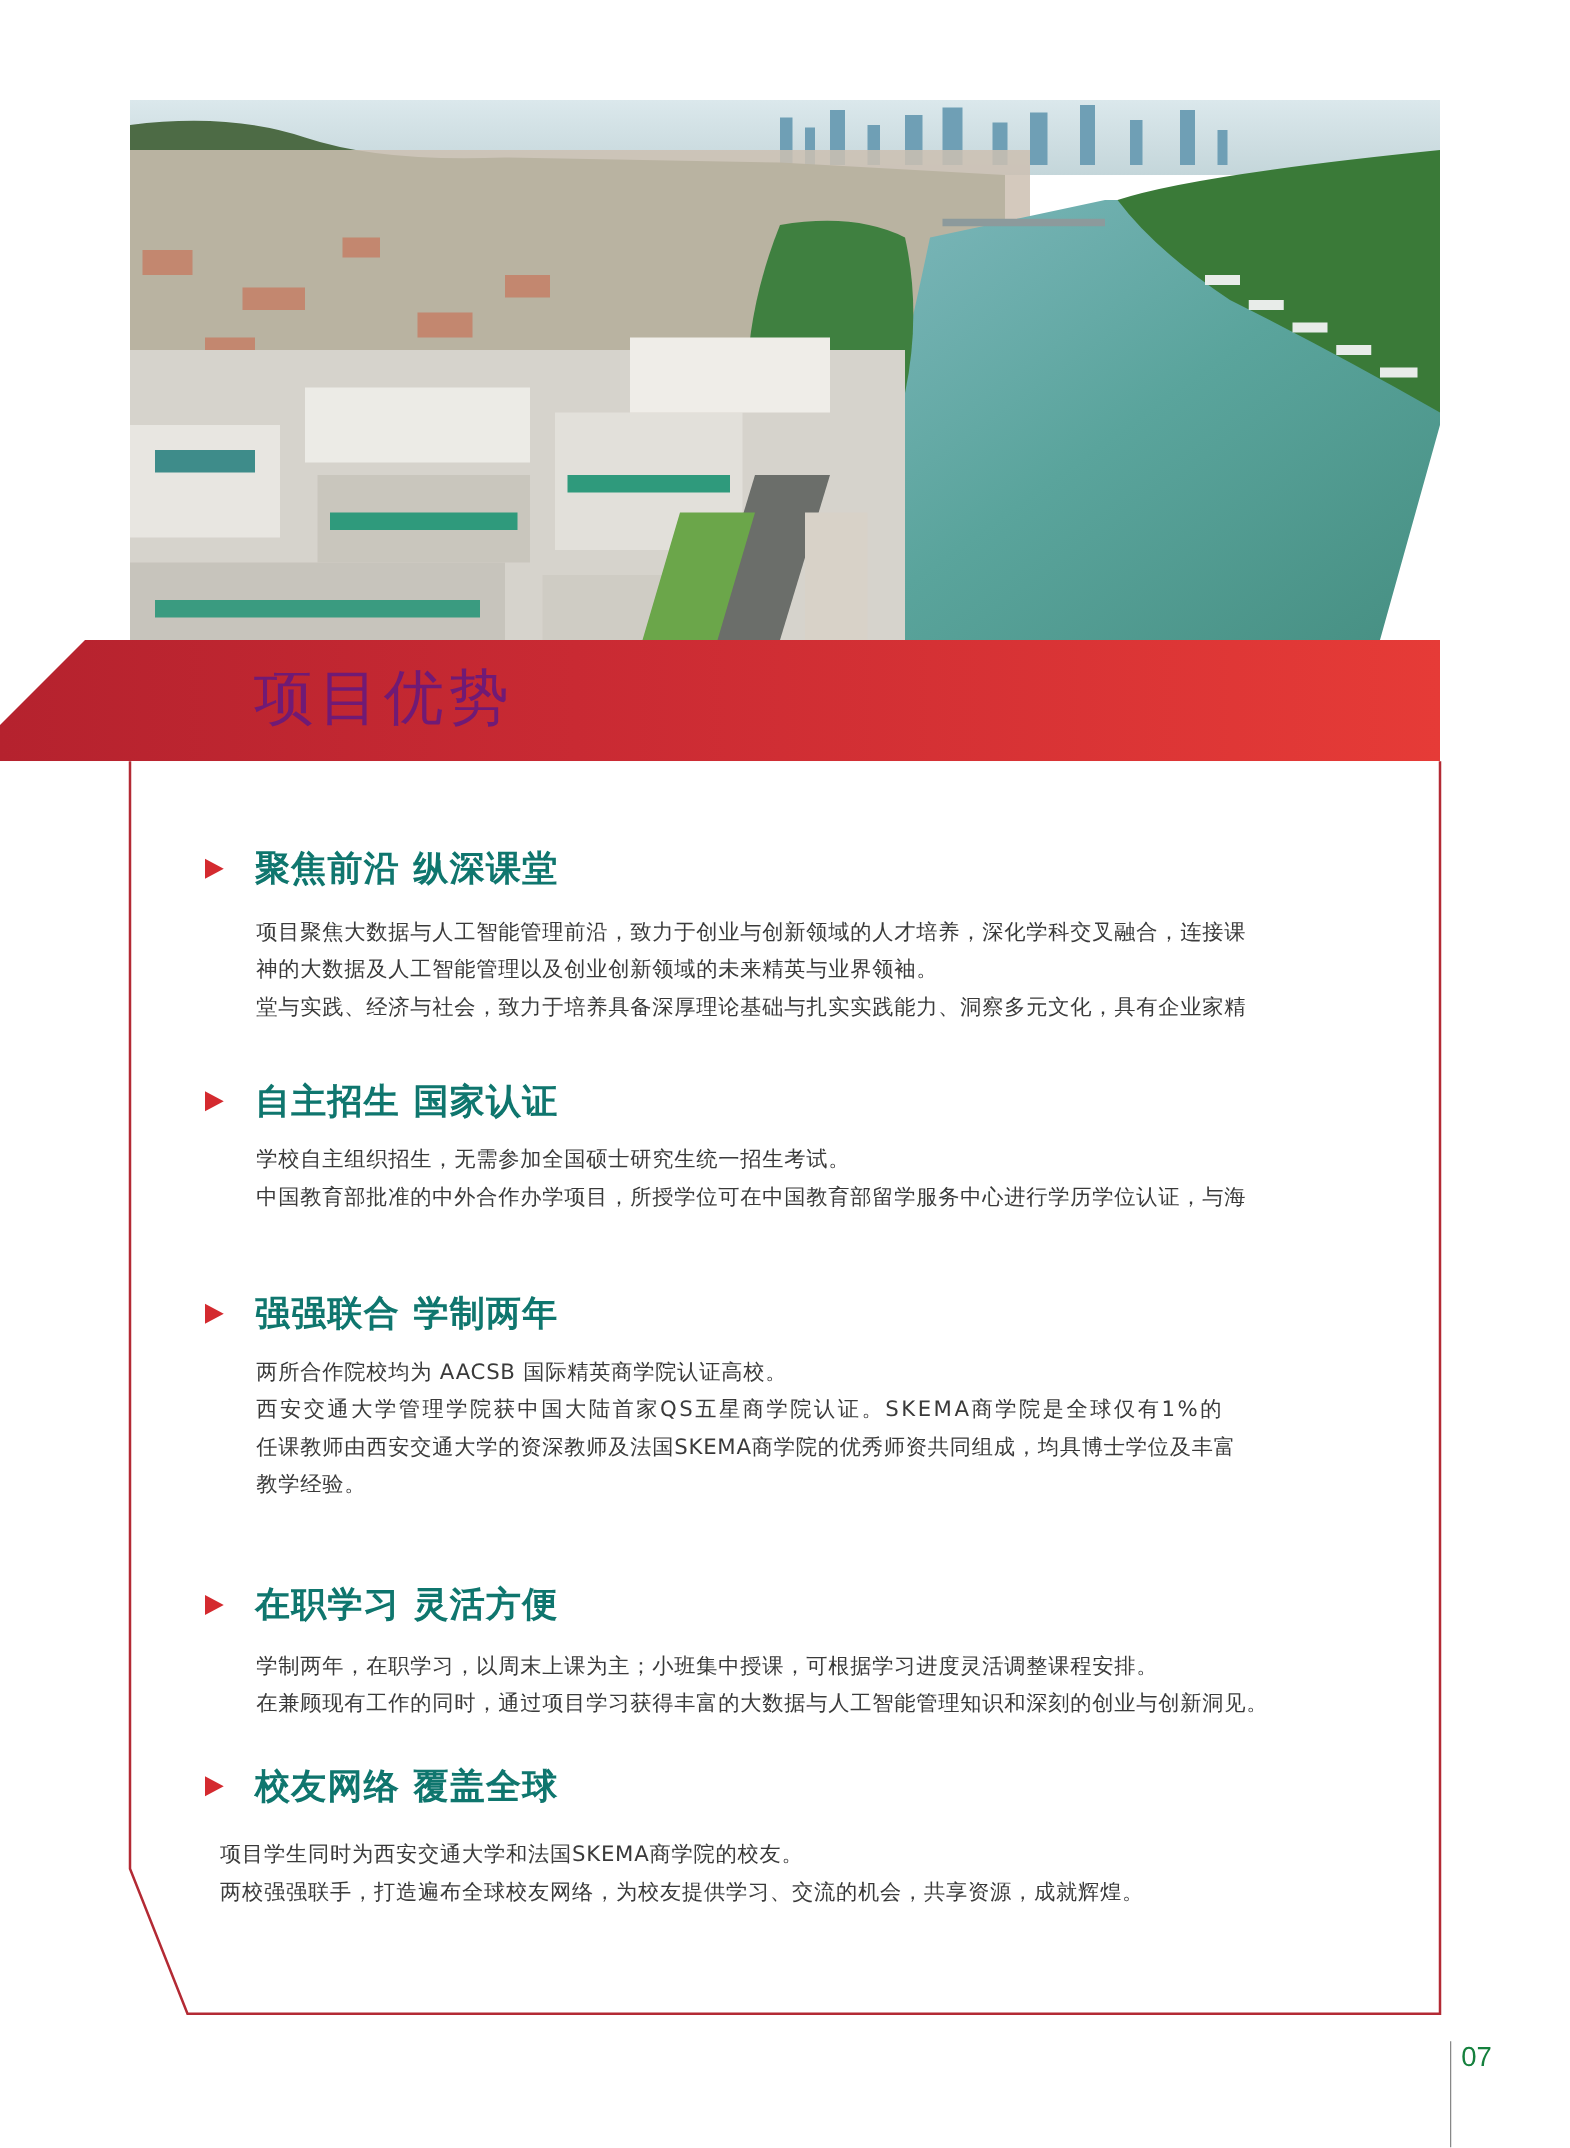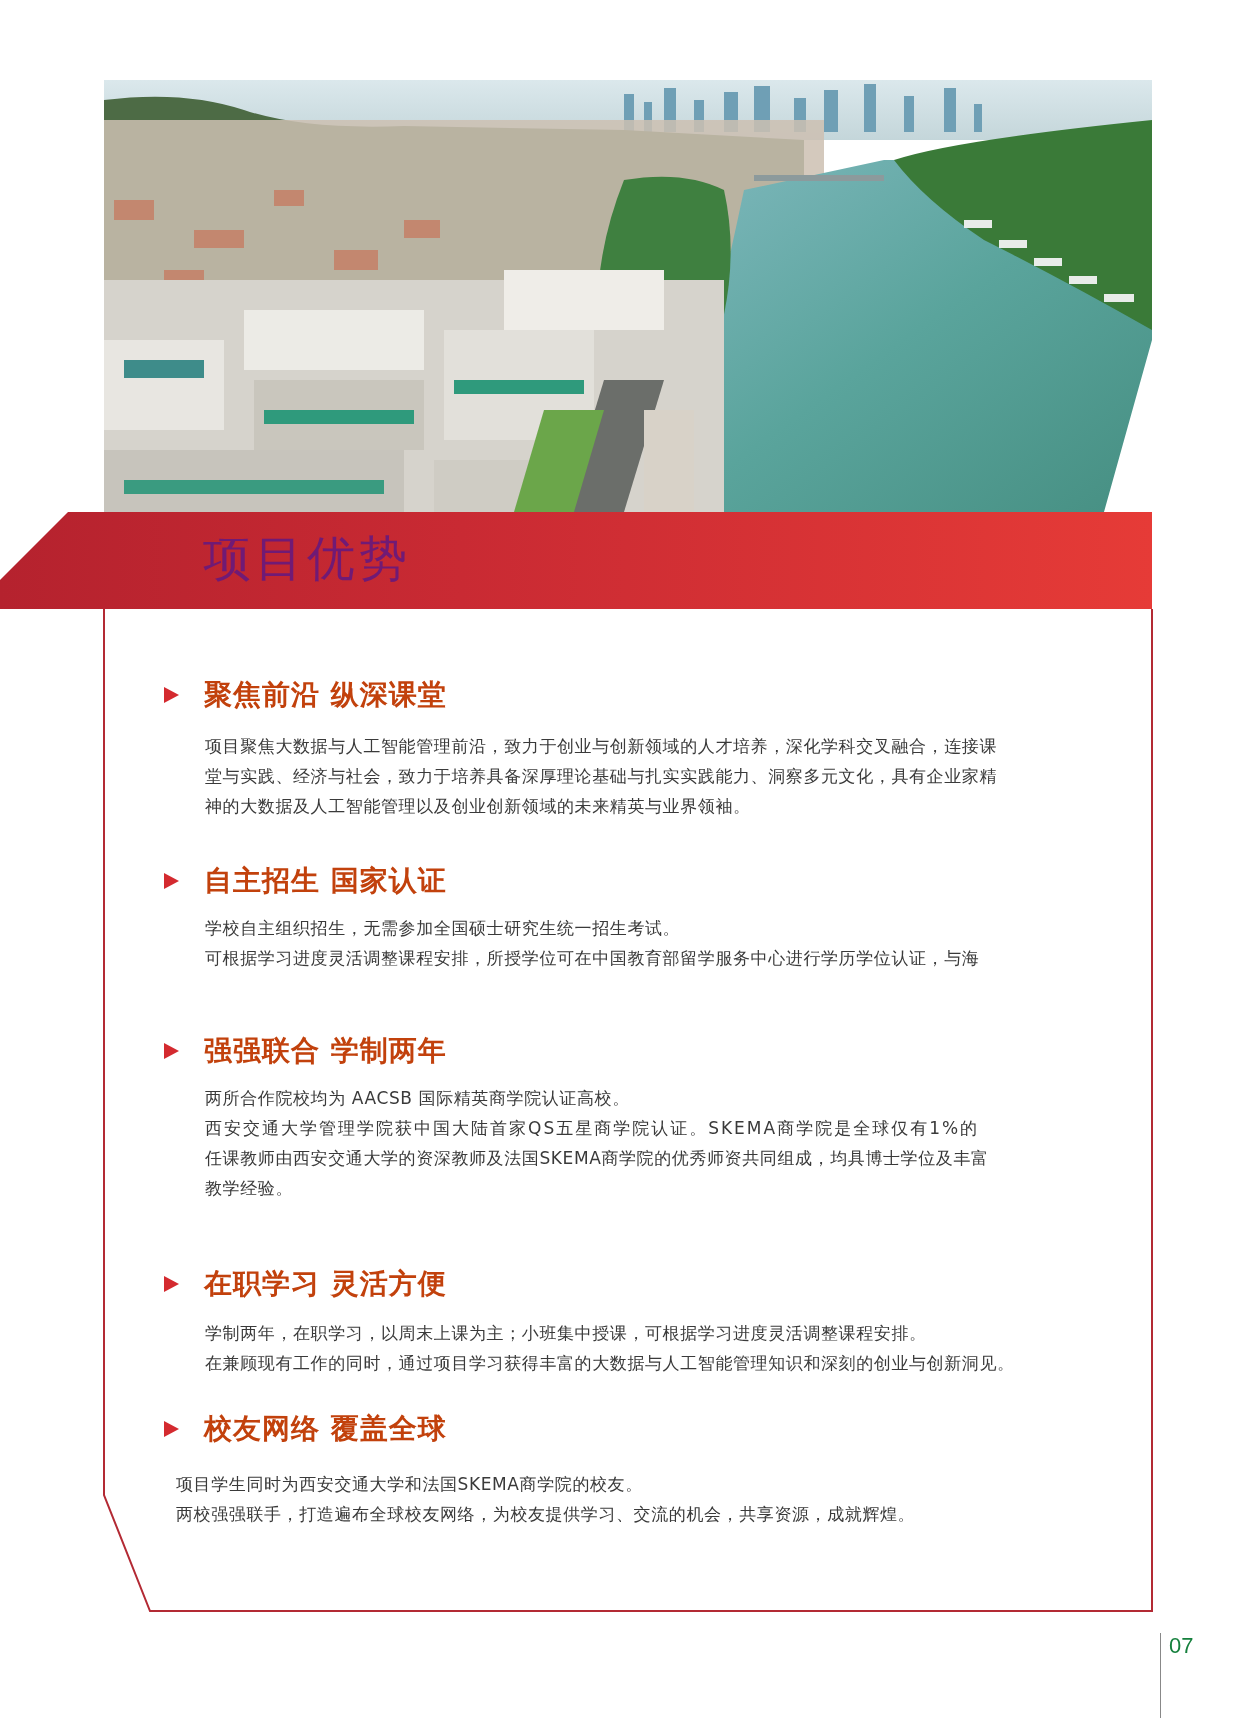--- a/index.html
+++ b/index.html
@@ -25,21 +25,21 @@
     }
 
     .section { position: absolute; left: 160px; width: 960px; }
     .sec-head { display: flex; align-items: center; height: 40px; }
     .arrow {
       width: 0; height: 0; border-top: 8px solid transparent; border-bottom: 8px solid transparent;
       border-left: 15px solid #d42a2f; margin-left: 4px; margin-right: 25px;
     }
     .sec-title {
       font-family: "DejaVu Serif", "Liberation Serif", serif; font-weight: bold; font-size: 28px;
-      color: #c2410c; letter-spacing: 1px;
+      color: #0f766e; letter-spacing: 1px;
     }
     .sec-body { margin-left: 45px; margin-top: 16px; }
     .line {
       font-size: 17px; color: #3a3a3a; line-height: 30px; white-space: nowrap; letter-spacing: 0.6px;
     }
 
     .page-rule { position: absolute; left: 1160px; top: 1633px; width: 1px; height: 85px; background: #888; }
     .page-num { position: absolute; left: 1169px; top: 1633px; font-size: 22px; color: #15803d; font-family: "Liberation Sans", sans-serif; }
   </style>
 </head>
@@ -130,33 +130,33 @@
 <div class="title-band"></div>
 <div class="title-text">项目优势</div>
 
 <div class="section" style="top:675px;">
   <div class="sec-head">
     <span class="arrow"></span>
     <span class="sec-title">聚焦前沿 纵深课堂</span>
   </div>
   <div class="sec-body" style="margin-top:16px;">
     <div class="line">项目聚焦大数据与人工智能管理前沿，致力于创业与创新领域的人才培养，深化学科交叉融合，连接课</div>
+    <div class="line">神的大数据及人工智能管理以及创业创新领域的未来精英与业界领袖。</div>
     <div class="line">堂与实践、经济与社会，致力于培养具备深厚理论基础与扎实实践能力、洞察多元文化，具有企业家精</div>
-    <div class="line">神的大数据及人工智能管理以及创业创新领域的未来精英与业界领袖。</div>
   </div>
 </div>
 
 <div class="section" style="top:861px;">
   <div class="sec-head">
     <span class="arrow"></span>
     <span class="sec-title">自主招生 国家认证</span>
   </div>
   <div class="sec-body" style="margin-top:12px;">
     <div class="line">学校自主组织招生，无需参加全国硕士研究生统一招生考试。</div>
-    <div class="line">可根据学习进度灵活调整课程安排，所授学位可在中国教育部留学服务中心进行学历学位认证，与海</div>
+    <div class="line">中国教育部批准的中外合作办学项目，所授学位可在中国教育部留学服务中心进行学历学位认证，与海</div>
   </div>
 </div>
 
 <div class="section" style="top:1031px;">
   <div class="sec-head">
     <span class="arrow"></span>
     <span class="sec-title">强强联合 学制两年</span>
   </div>
   <div class="sec-body" style="margin-top:12px;">
     <div class="line">两所合作院校均为 AACSB 国际精英商学院认证高校。</div>

